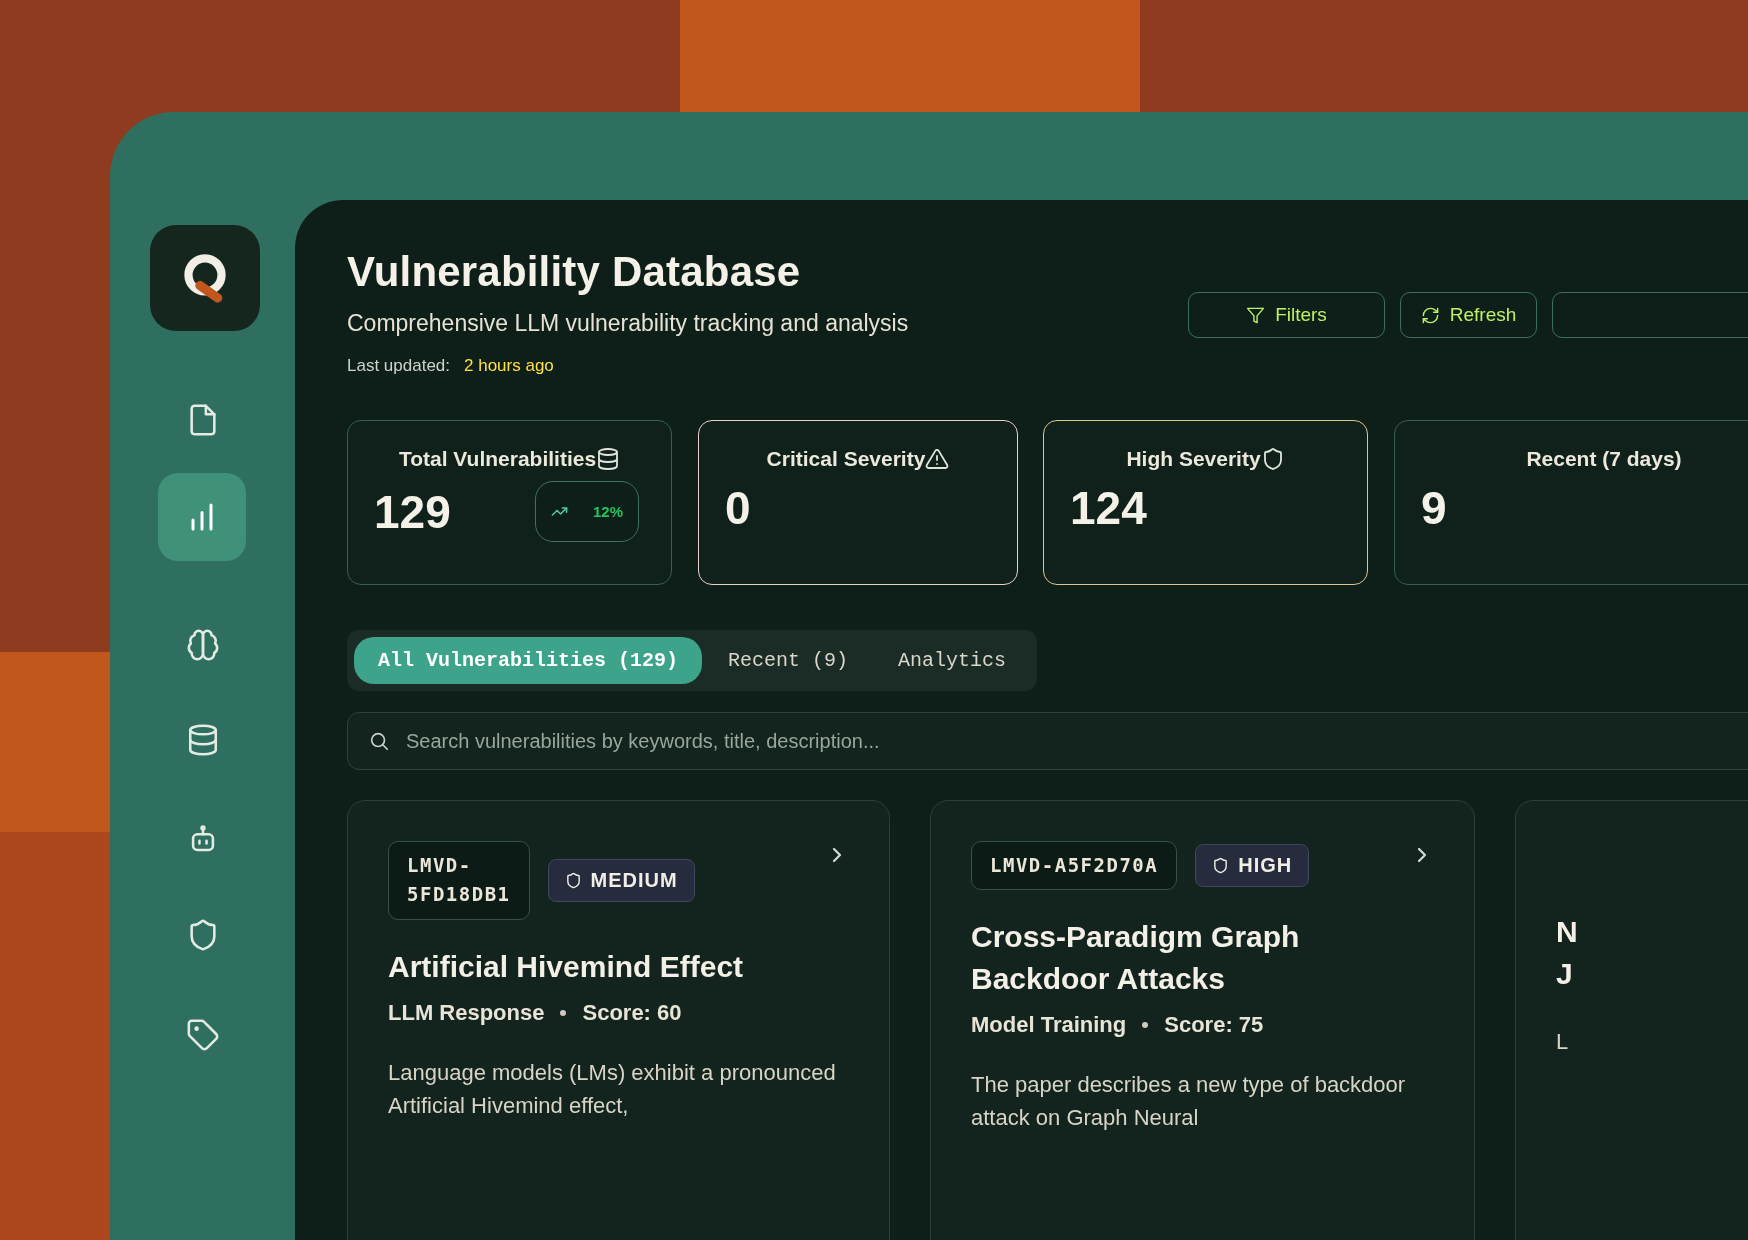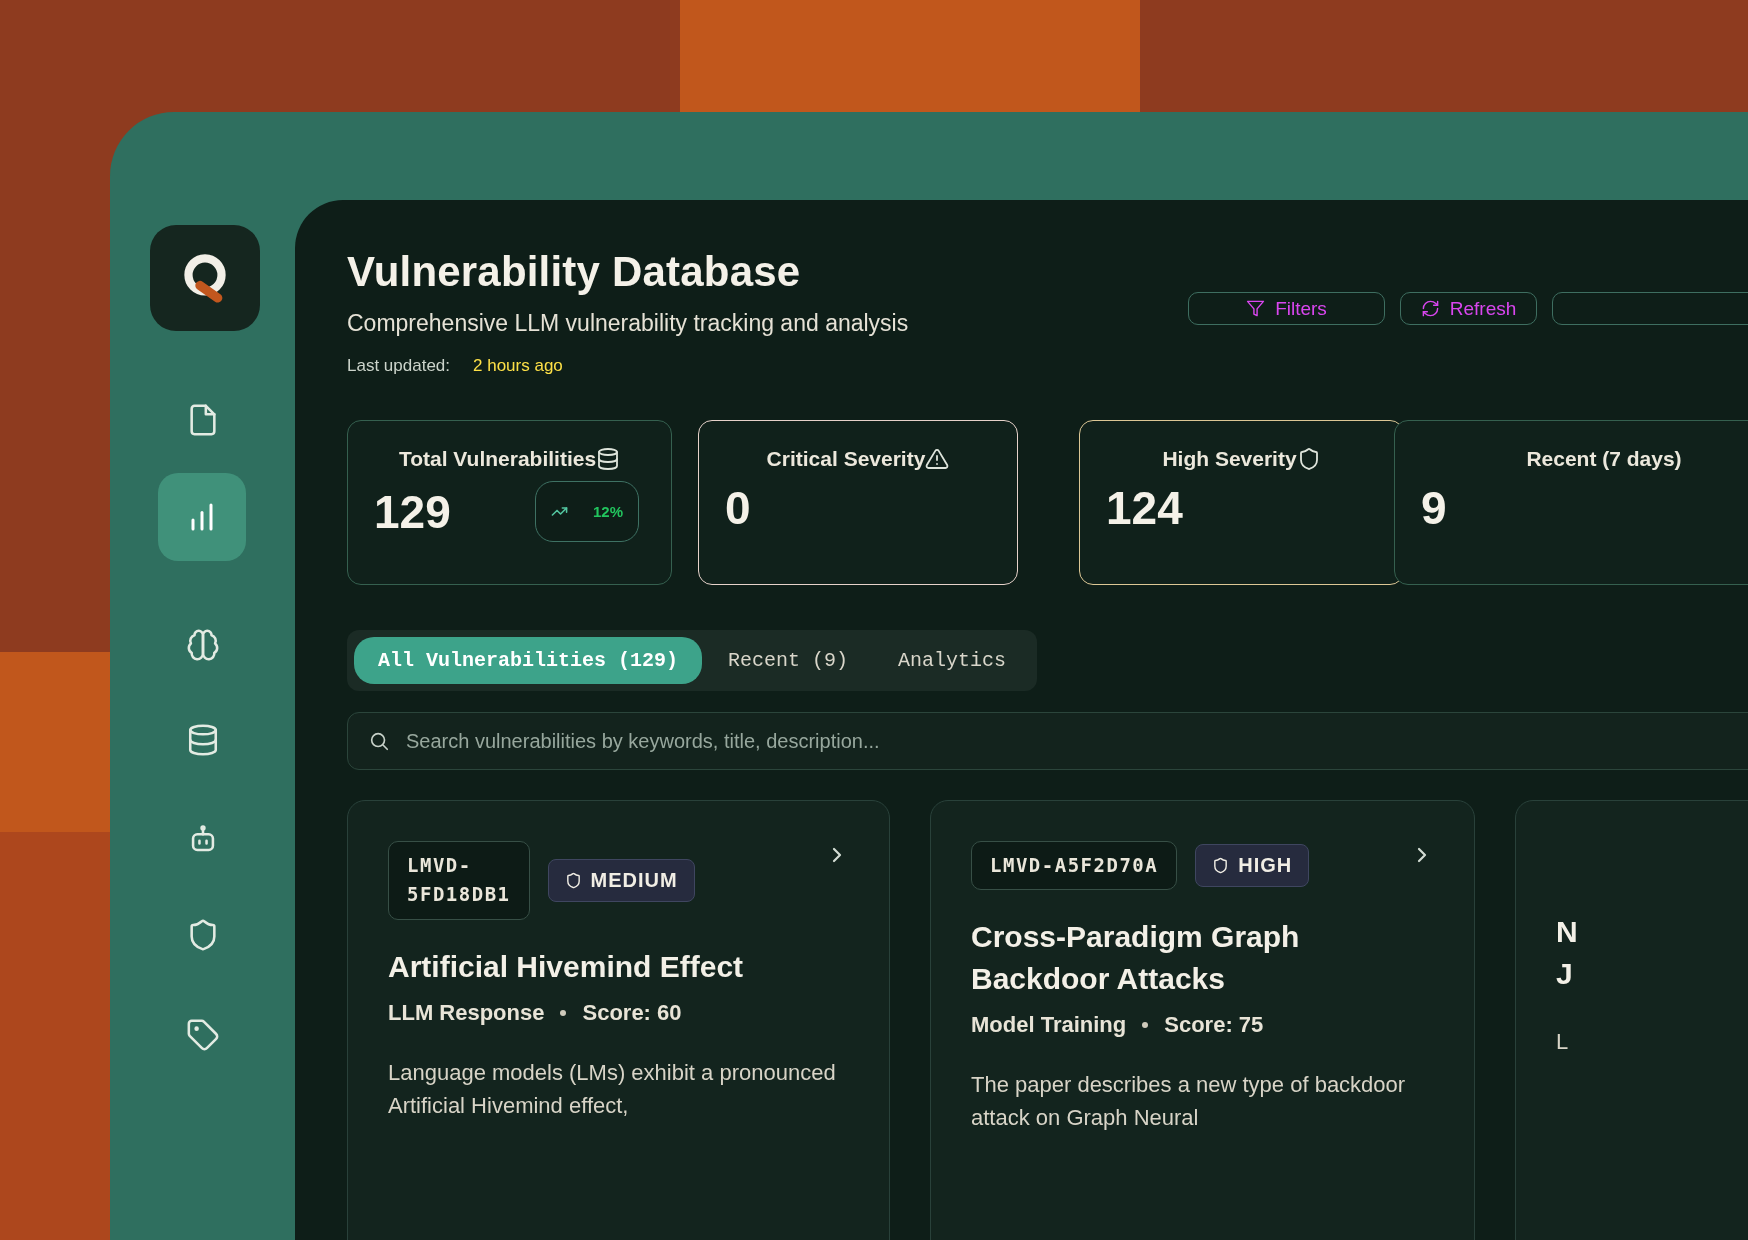--- a/index.html
+++ b/index.html
@@ -24,37 +24,37 @@
         background:#40917a;border-radius:20px;display:flex;align-items:center;justify-content:center;color:#ffffff;}
   .active-pill svg{width:36px;height:36px;}
 
   
   .panel{position:absolute;left:185px;top:88px;width:1620px;height:1300px;
          background:#0e1e18;border-top-left-radius:48px;}
 
   .page-title{position:absolute;left:52px;top:48px;font-size:42px;font-weight:700;
          color:#f4f1e8;letter-spacing:.2px;}
   .page-subtitle{position:absolute;left:52px;top:110px;font-size:23px;color:#e6e2d6;}
-  .last-updated{position:absolute;left:52px;top:156px;font-size:17px;color:#ccd4cb;display:flex;gap:23px;}
+  .last-updated{position:absolute;left:52px;top:156px;font-size:17px;color:#ccd4cb;display:flex;gap:14px;}
   .last-updated .val{color:#fde047;}
 
-  .hbtn{position:absolute;top:92px;height:33px;border:1px solid #3e6e60;border-radius:10px;
-        background:transparent;color:#d946ef;display:flex;align-items:center;justify-content:center;
+  .hbtn{position:absolute;top:92px;height:46px;border:1px solid #3e6e60;border-radius:10px;
+        background:transparent;color:#bef264;display:flex;align-items:center;justify-content:center;
         gap:10px;font-size:19px;font-family:inherit;box-sizing:border-box;cursor:pointer;}
   .hbtn svg{width:19px;height:19px;}
   .btn-filters{left:893px;width:197px;}
   .btn-refresh{left:1105px;width:137px;}
   .btn-extra{left:1257px;width:220px;}
 
   
   .stat{position:absolute;top:220px;height:165px;background:#10211b;border-radius:14px;
         border:1px solid #35604f;box-sizing:border-box;padding:26px 26px;}
   .stat0{left:52px;width:325px;}
   .stat1{left:403px;width:320px;border-color:#e6d2ca;}
-  .stat2{left:784px;width:325px;border-color:#dcc795;}
+  .stat2{left:748px;width:325px;border-color:#dcc795;}
   .stat3{left:1099px;width:420px;}
   .stat-top{display:flex;justify-content:center;align-items:flex-start;}
   .stat-label{font-size:21px;color:#ece8dc;font-weight:600;}
   .stat-icon{width:24px;height:24px;color:#dfe5dc;}
   .stat-icon svg{width:24px;height:24px;}
   .stat-value-row{display:flex;align-items:center;margin-top:10px;}
   .stat-value{font-size:46px;font-weight:700;color:#f4f1e8;}
   .trend{margin-left:auto;margin-right:6px;display:flex;align-items:center;gap:25px;
          border:1px solid #3e7163;border-radius:18px;padding:21px 15px;font-size:15px;
          font-weight:700;color:#22c55e;background:#0e1e18;}

